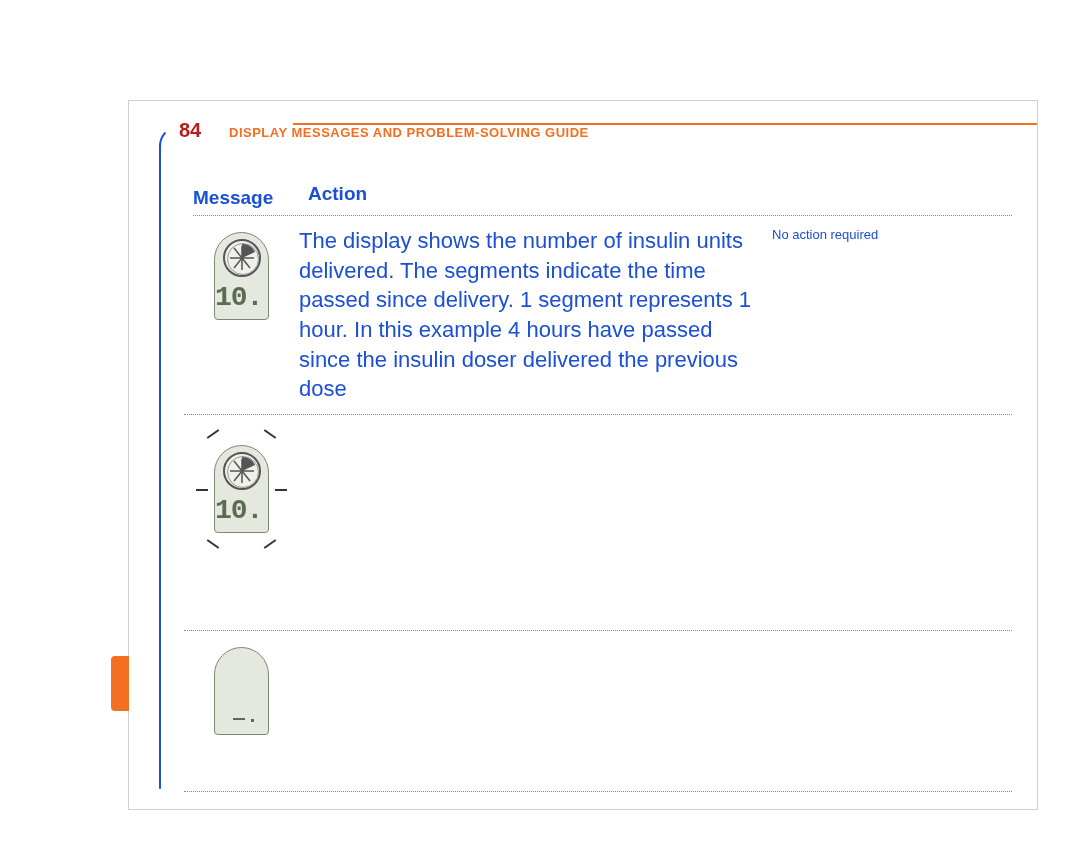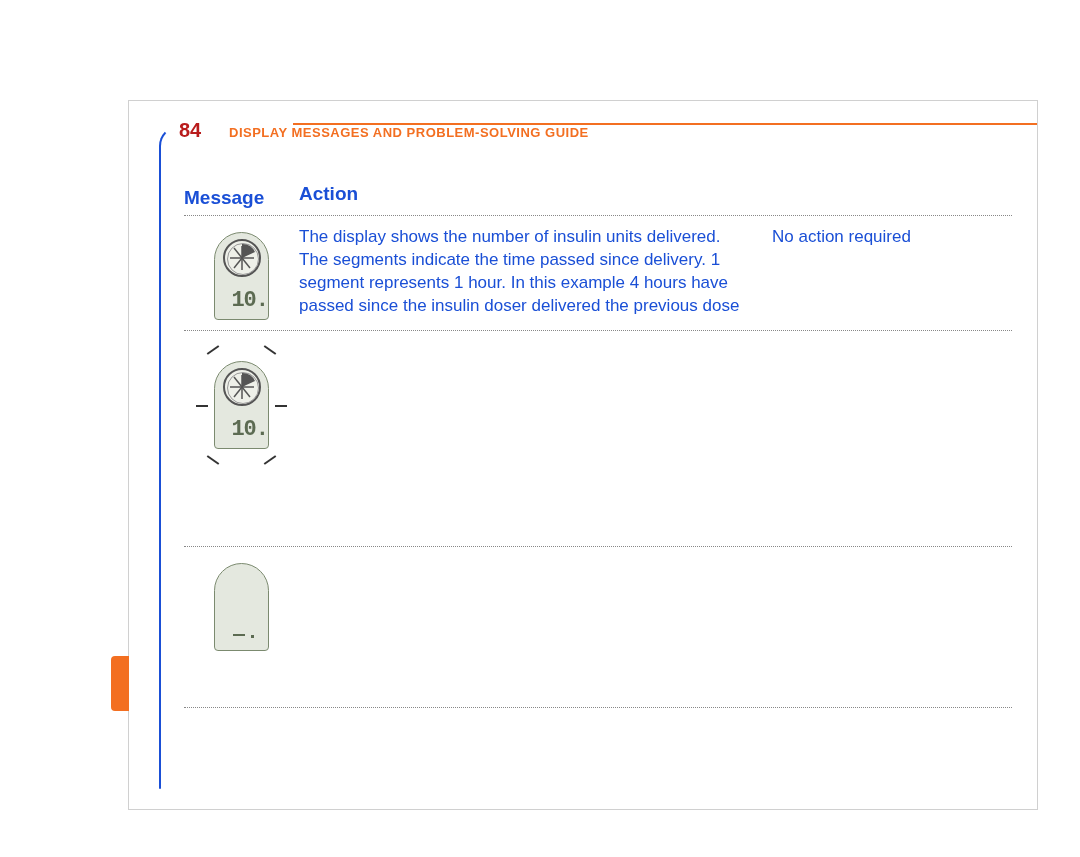--- a/index.html
+++ b/index.html
@@ -86,39 +86,40 @@
     bottom: 20px;
     color: #1a4fd6;
   }
   .row {
     display: flex;
     padding: 10px 0 10px 0;
     border-bottom: 1px dotted #888;
   }
   .row.header-row {
     padding-bottom: 6px;
+    margin-left: 9px;
   }
   .col-msg {
     width: 115px;
     flex: 0 0 115px;
     display: flex;
     align-items: flex-start;
     justify-content: center;
     padding-top: 6px;
   }
   .col-mean {
     flex: 1 1 auto;
     padding-right: 20px;
-    font-size: 17px;
+    font-size: 22px;
     line-height: 1.35;
   }
   .col-act {
     width: 240px;
     flex: 0 0 240px;
-    font-size: 17px;
+    font-size: 13px;
     line-height: 1.35;
   }
   .hdr {
     font-weight: 700;
     font-size: 19px;
   }
   .col-msg.hdr { justify-content:flex-start; padding-left:0; }
   
   .device {
     width: 55px;
@@ -146,23 +147,23 @@
     content:"";
     position:absolute;
     left:2px; top:2px;
     width:30px; height:30px;
     border:1px solid #999;
     border-radius:50%;
   }
   .readout {
     position:absolute;
     left:0; right:0; bottom:6px;
-    text-align:right;
+    text-align:left;
     font-family: "Courier New", monospace;
-    font-size:22px;
+    font-size:28px;
     letter-spacing:-1px;
     color:#5c6b52;
     font-weight:600;
   }
   .flash-wrap {
     position: relative;
     padding: 14px;
   }
   .flash {
     position:absolute;

